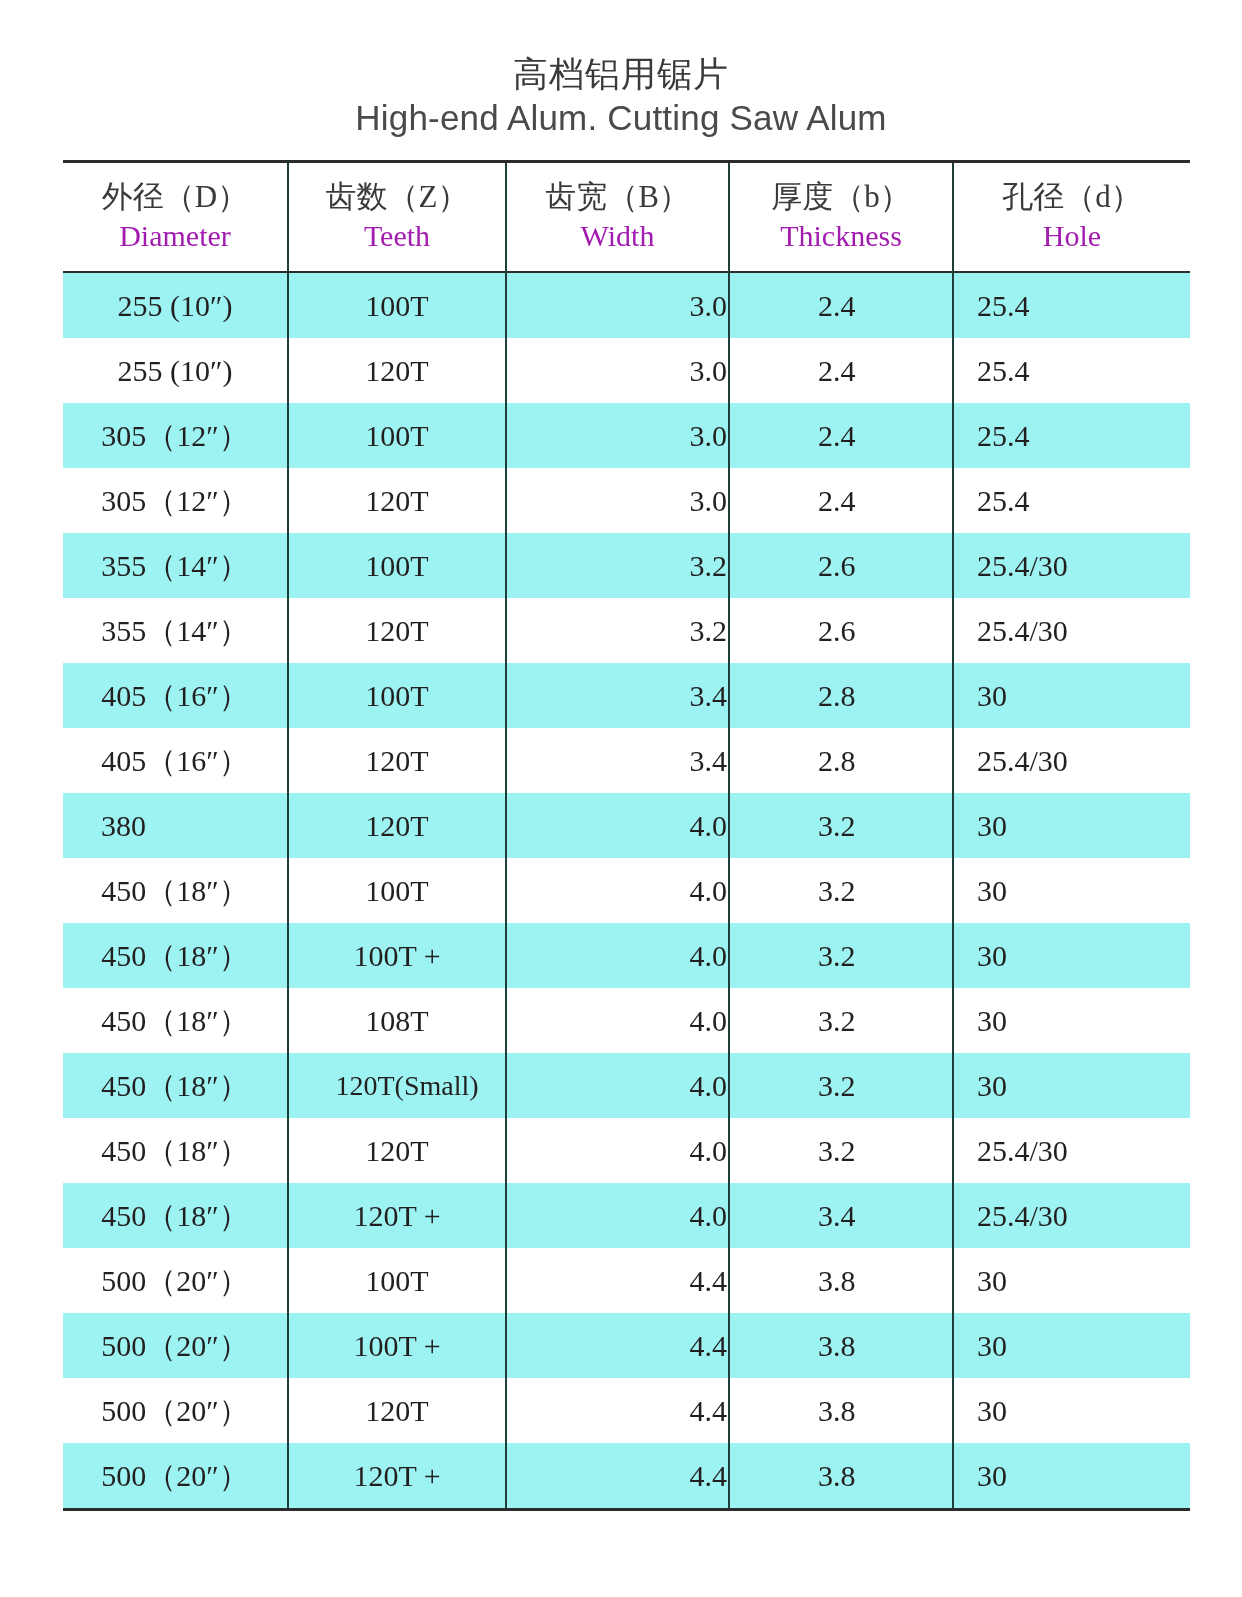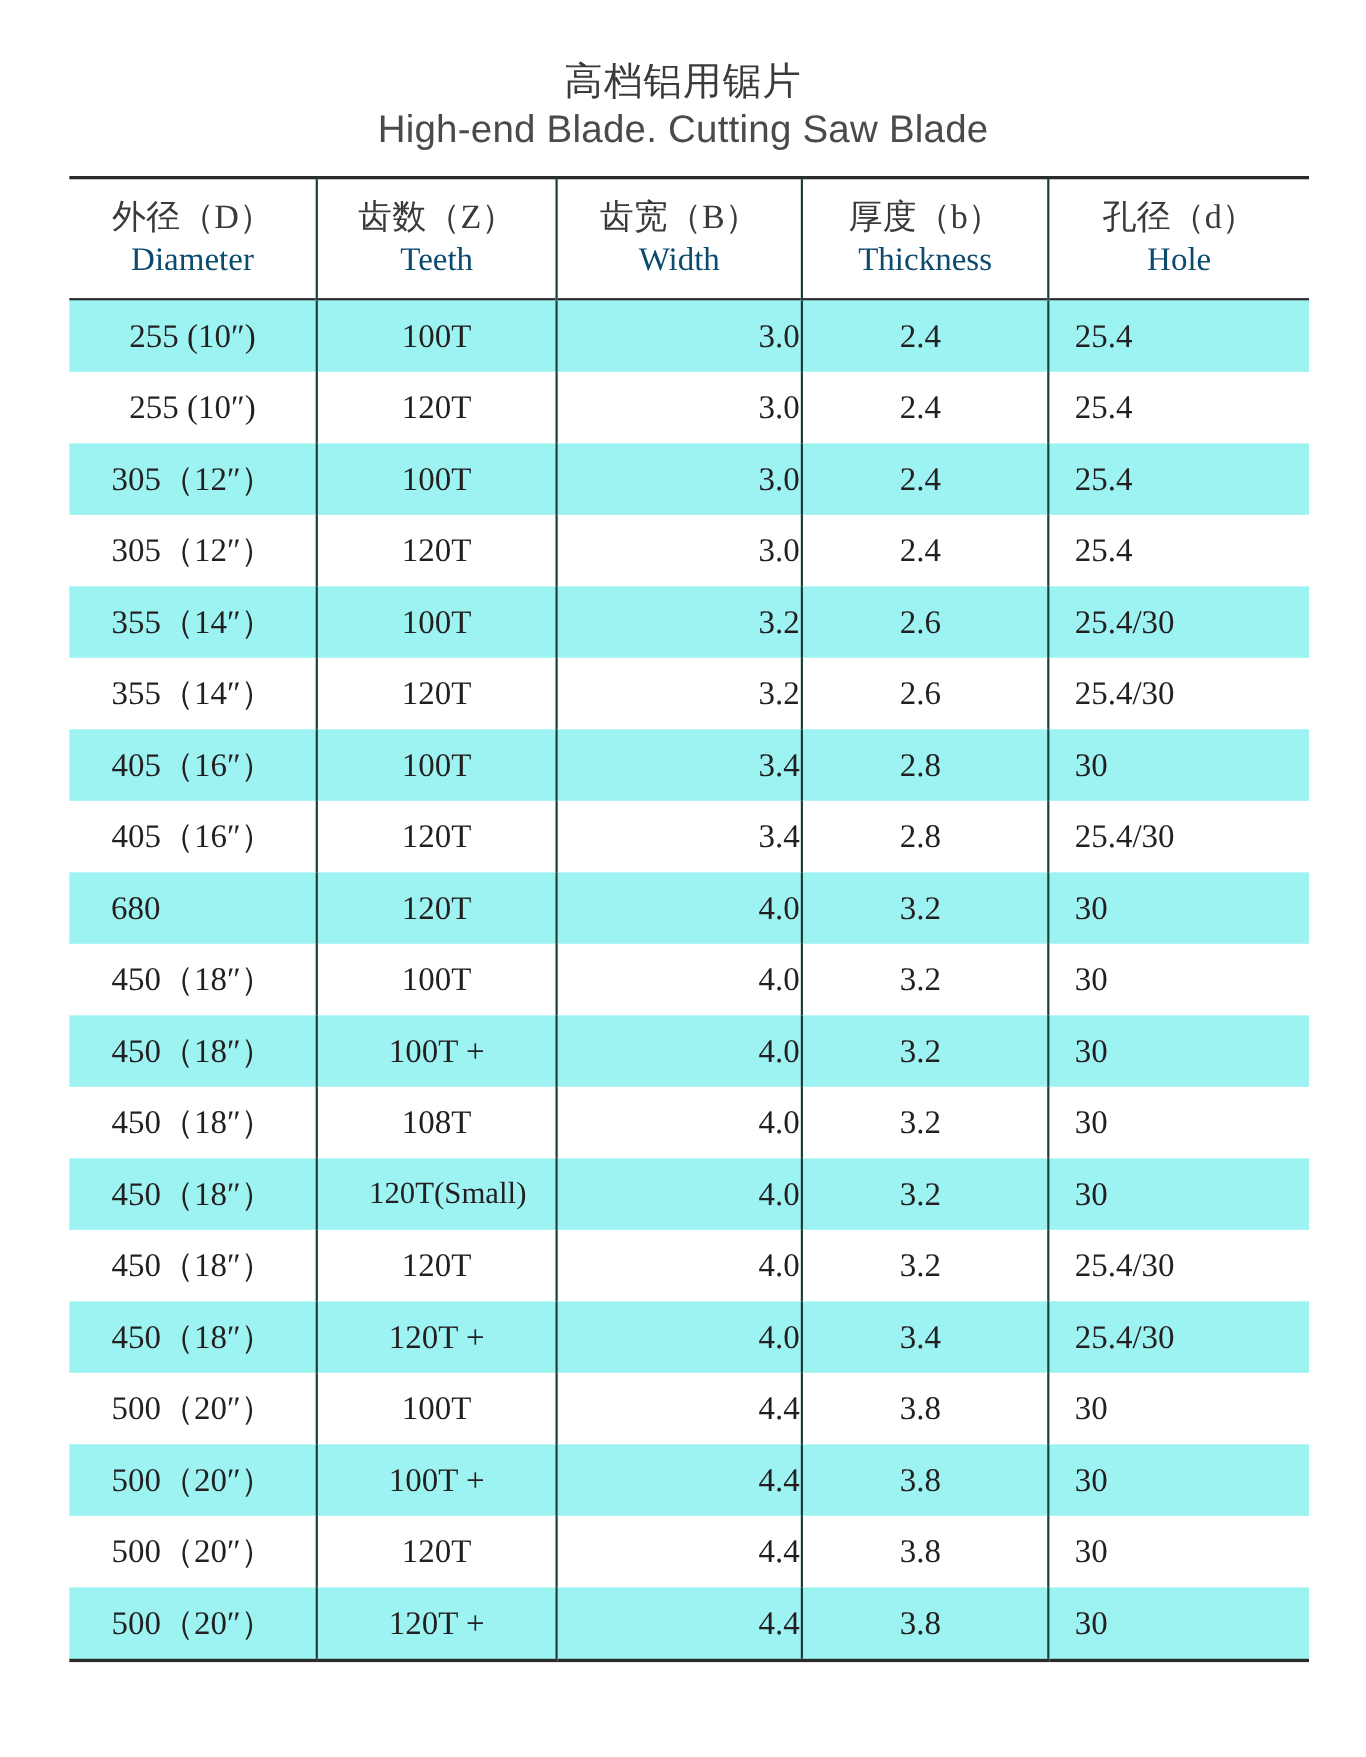--- a/index.html
+++ b/index.html
@@ -78,21 +78,21 @@
   .hdr-cn {
     display: block;
     font-size: 31px;
     line-height: 40px;
     color: #3a3a3a;
   }
   .hdr-en {
     display: block;
     font-size: 30px;
     line-height: 38px;
-    color: #0c4a6e;
+    color: #a21caf;
   }
 
   .spec-table tbody td {
     height: 63px;
     font-size: 30px;
     line-height: 63px;
     text-align: center;
     vertical-align: middle;
     border-right: 2px solid #1d3f3a;
     color: #231f20;
@@ -114,21 +114,21 @@
   .spec-table tbody td.col-diam.left-al { text-align: left; padding-left: 38px; }
   .spec-table tbody td.col-teeth.tight { font-size: 28px; padding-left: 21px; }
 </style>
 </head>
 <body>
 
 <div class="page">
 
   <div class="title-block">
     <div class="title-cn">高档铝用锯片</div>
-    <div class="title-en">High-end Blade. Cutting Saw Blade</div>
+    <div class="title-en">High-end Alum. Cutting Saw Alum</div>
   </div>
 
   <table class="spec-table">
     <colgroup>
       <col class="c0">
         <col class="c1">
         <col class="c2">
         <col class="c3">
         <col class="c4">
     </colgroup>
@@ -207,21 +207,21 @@
           <td class="col-hole">30</td>
         </tr>
         <tr>
           <td class="col-diam">405（16″）</td>
           <td class="col-teeth">120T</td>
           <td class="col-width">3.4</td>
           <td class="col-thick">2.8</td>
           <td class="col-hole">25.4/30</td>
         </tr>
         <tr class="alt">
-          <td class="col-diam left-al">680</td>
+          <td class="col-diam left-al">380</td>
           <td class="col-teeth">120T</td>
           <td class="col-width">4.0</td>
           <td class="col-thick">3.2</td>
           <td class="col-hole">30</td>
         </tr>
         <tr>
           <td class="col-diam">450（18″）</td>
           <td class="col-teeth">100T</td>
           <td class="col-width">4.0</td>
           <td class="col-thick">3.2</td>

